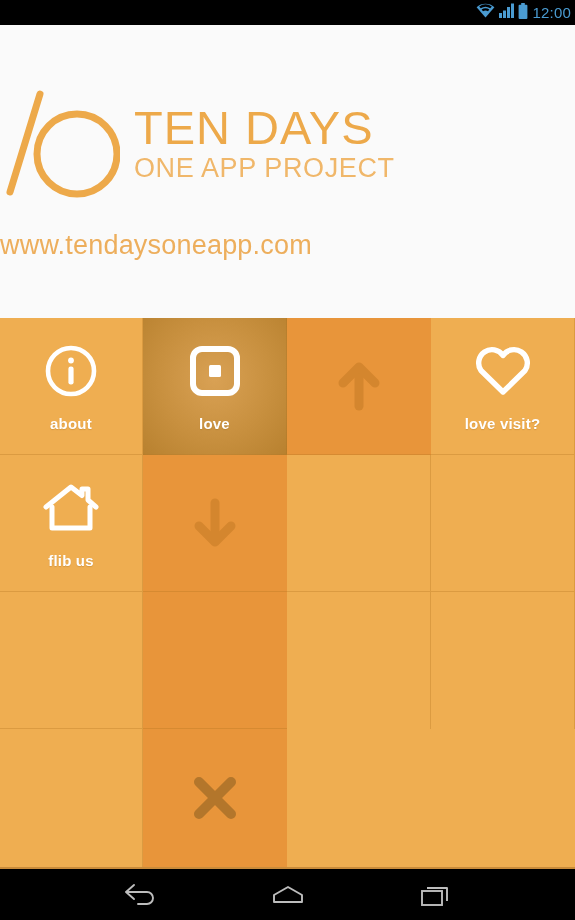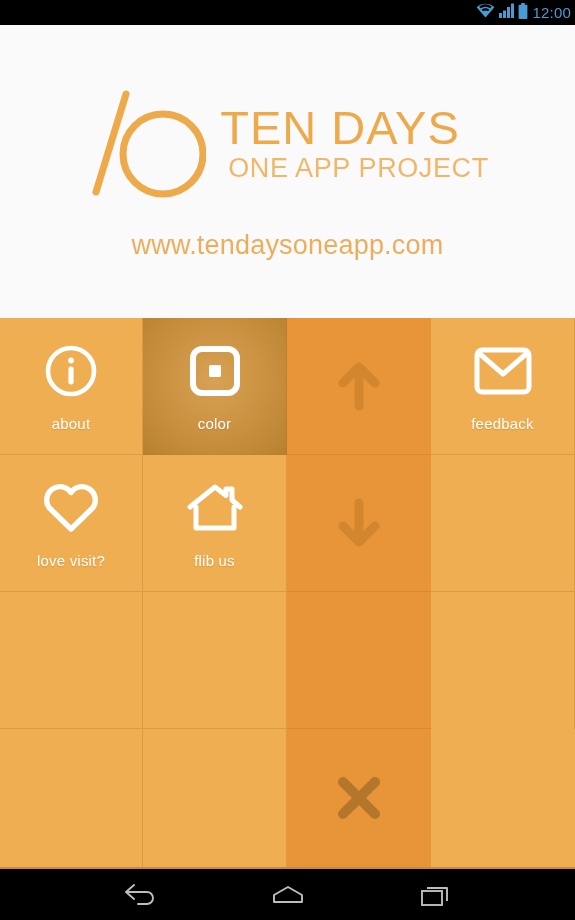--- a/index.html
+++ b/index.html
@@ -20,35 +20,35 @@
   .status-icon{ display:block; }
   .status-time{
     color:#4A9BD1; font-size:15px; letter-spacing:.2px;
     font-family:"Liberation Sans", sans-serif; line-height:1;
   }
 
   
   .header{
     position:absolute; left:0; top:25px; width:575px; height:293px;
     background:#FAFAFA;
-    display:flex; flex-direction:column; align-items:center; justify-content:center;
+    display:flex; flex-direction:column; align-items:flex-start; justify-content:center;
   }
   .logo-row{
     display:flex; align-items:center; justify-content:center;
     gap:14px; margin-top:6px;
   }
   .logo-mark{ position:relative; width:120px; height:112px; flex:0 0 auto; }
   .logo-text{ display:flex; flex-direction:column; align-items:flex-start; }
   .logo-title{
     color:#EDA94A; font-size:47px; line-height:1.02; letter-spacing:1px;
     font-weight:400; white-space:nowrap;
   }
   .logo-sub{
     color:#F0B76A; font-size:27px; line-height:1.15; letter-spacing:.6px;
-    font-weight:400; white-space:nowrap; margin-top:2px; align-self:flex-end;margin-left:8px;
+    font-weight:400; white-space:nowrap; margin-top:2px; align-self:flex-end;
   }
   .logo-url{
     color:#EDAE5C; font-size:27px; letter-spacing:.2px;
     margin-top:30px; white-space:nowrap;
   }
 
   
   .grid{
     position:absolute; left:0; top:318px; width:575px; height:549px;
     background:#EFAE51;
@@ -70,20 +70,21 @@
   .cell.pressed{
     background:radial-gradient(ellipse at 50% 45%, #D9A154 0%, #C8903F 55%, #B8812F 100%);
   }
   .tile-icon{
     width:58px; height:58px; display:flex; align-items:center; justify-content:center;
     margin-bottom:16px;
   }
   .tile-label{
     color:#FFFFFF; font-size:15px; letter-spacing:.2px; line-height:1;
     text-shadow:0 1px 1px rgba(140,90,20,.25);
+    font-weight:bold;
   }
   .nav-arrow{ width:64px; height:64px; display:block; }
 
   
   .dp-icon{ display:flex; align-items:center; gap:7px; }
   .dp-dot{ width:11px; height:11px; border-radius:50%; background:#fff; }
   .dp-dash{ width:27px; height:9px; background:#fff; border-radius:1px; }
 
   
   .navbar{
@@ -154,44 +155,35 @@
       <span class="tile-label">about</span>
     </div>
 
     <div class="cell pressed">
       <span class="tile-icon">
         <svg width="52" height="52" viewBox="0 0 52 52">
           <rect x="4" y="4" width="44" height="44" rx="9" fill="none" stroke="#fff" stroke-width="6"></rect>
           <rect x="20" y="20" width="12" height="12" rx="1.5" fill="#fff"></rect>
         </svg>
       </span>
-      <span class="tile-label">color</span>
+      <span class="tile-label">love</span>
     </div>
 
 
     <div class="cell col4">
       <span class="nav-arrow">
         <svg width="64" height="64" viewBox="0 0 64 64">
           <g stroke="#D4862E" stroke-width="9" stroke-linecap="round" stroke-linejoin="round" fill="none">
             <line x1="32" y1="52" x2="32" y2="14"></line>
             <polyline points="16,29 32,13 48,29"></polyline>
           </g>
         </svg>
       </span>
     </div>
 
-    <div class="cell">
-      <span class="tile-icon">
-        <svg width="58" height="48" viewBox="0 0 58 48">
-          <rect x="3" y="3" width="52" height="42" rx="5" fill="none" stroke="#fff" stroke-width="5"></rect>
-          <polyline points="6,7 29,27 52,7" fill="none" stroke="#fff" stroke-width="5" stroke-linecap="round" stroke-linejoin="round"></polyline>
-        </svg>
-      </span>
-      <span class="tile-label">feedback</span>
-    </div>
 
     <div class="cell">
       <span class="tile-icon">
         <svg width="58" height="52" viewBox="0 0 58 52">
           <path d="M29 47 L7 25.5 A12.6 12.6 0 1 1 29 10.5 A12.6 12.6 0 1 1 51 25.5 Z" fill="none" stroke="#fff" stroke-width="5.4" stroke-linejoin="round"></path>
         </svg>
       </span>
       <span class="tile-label">love visit?</span>
     </div>
 

